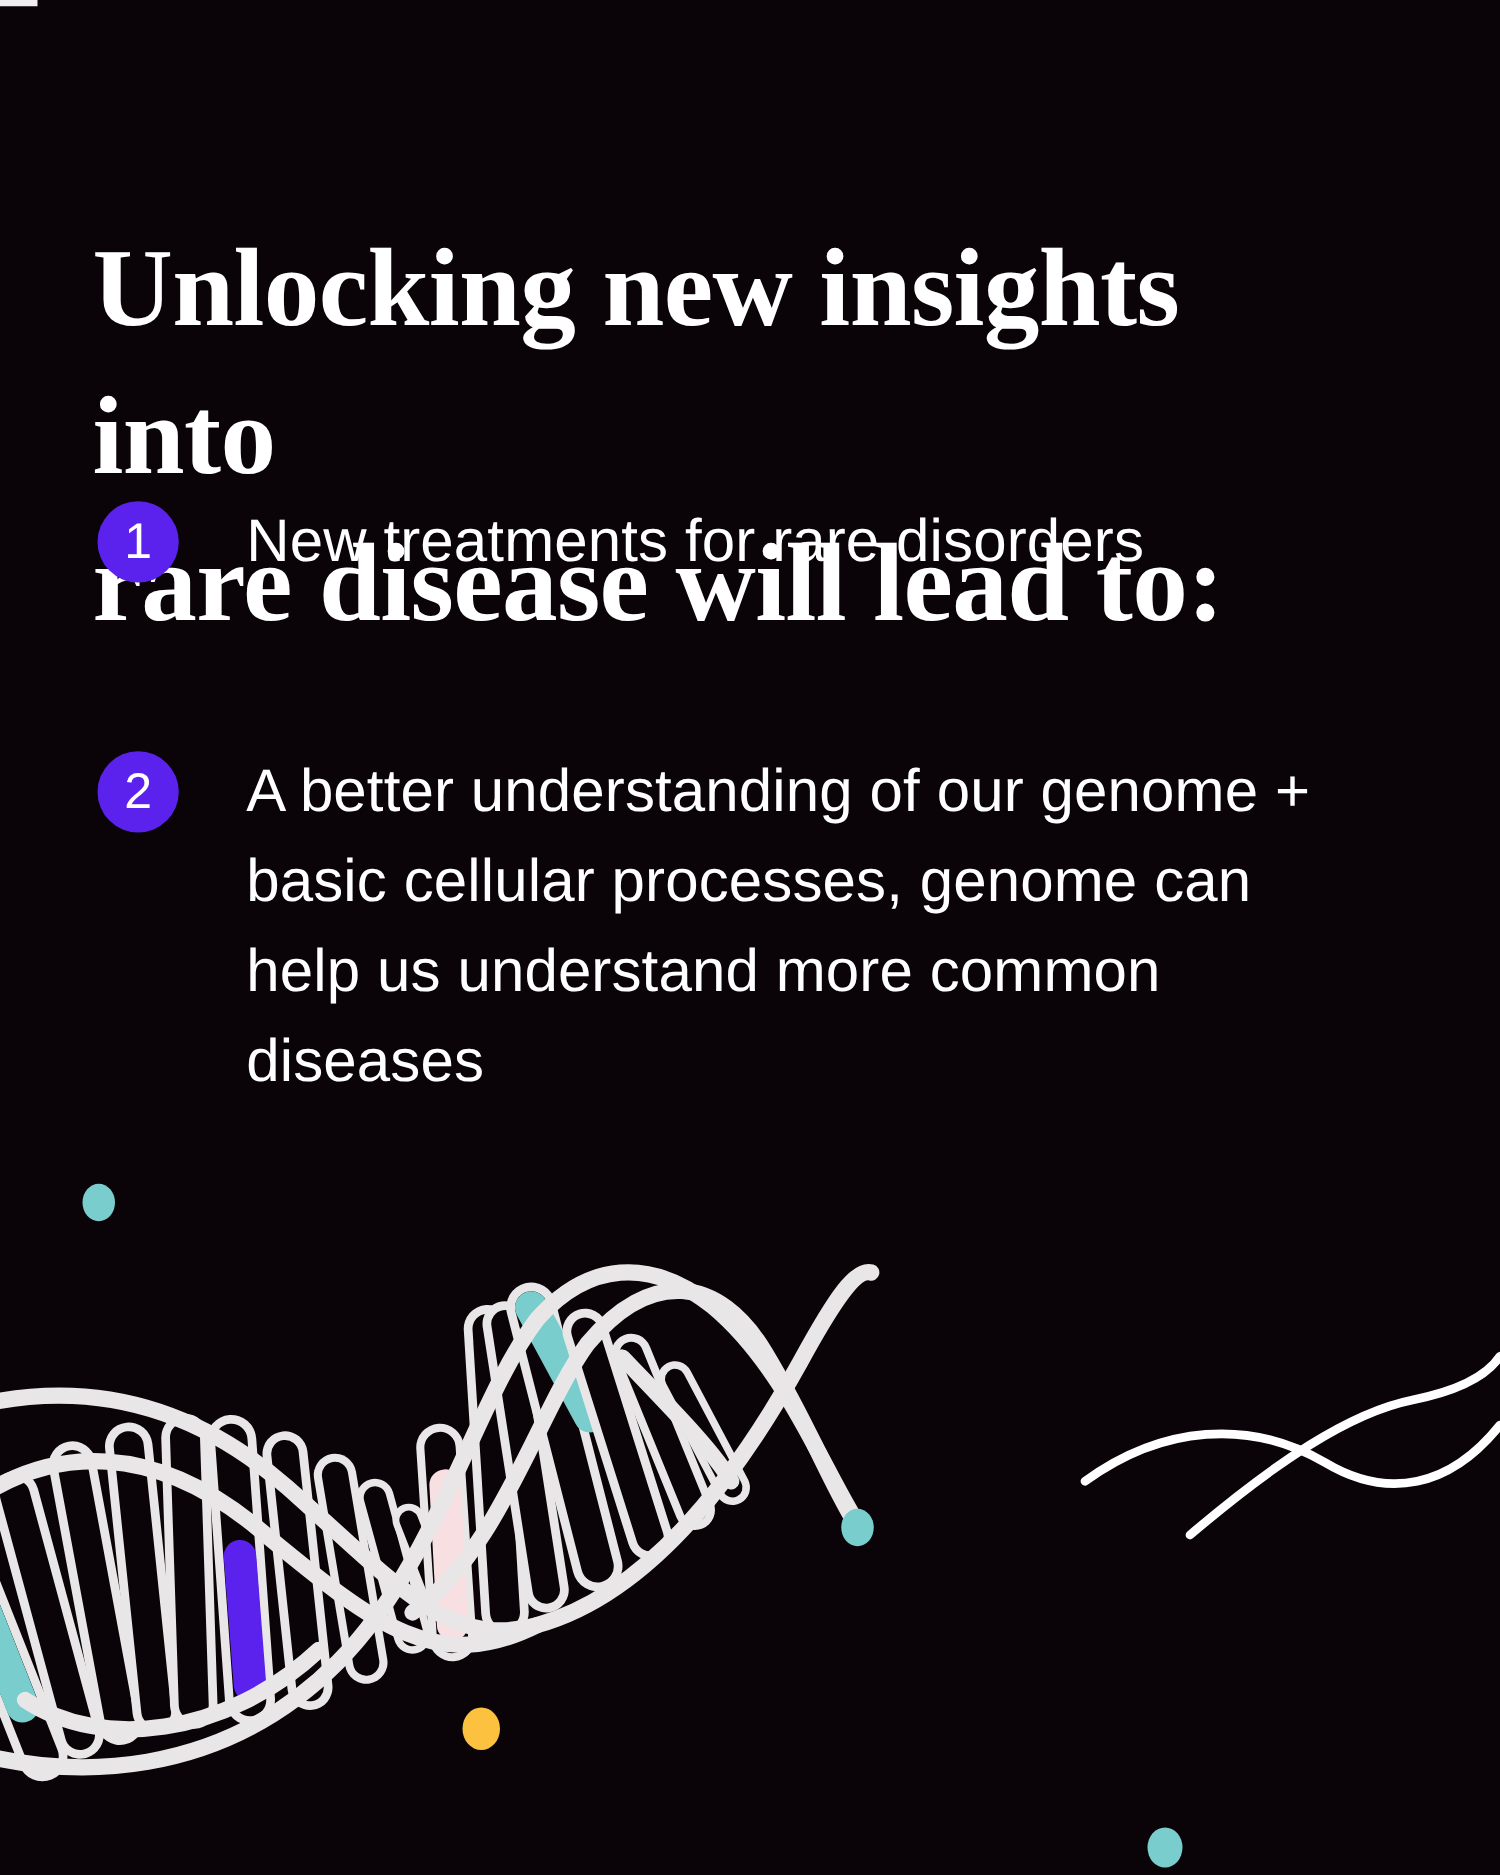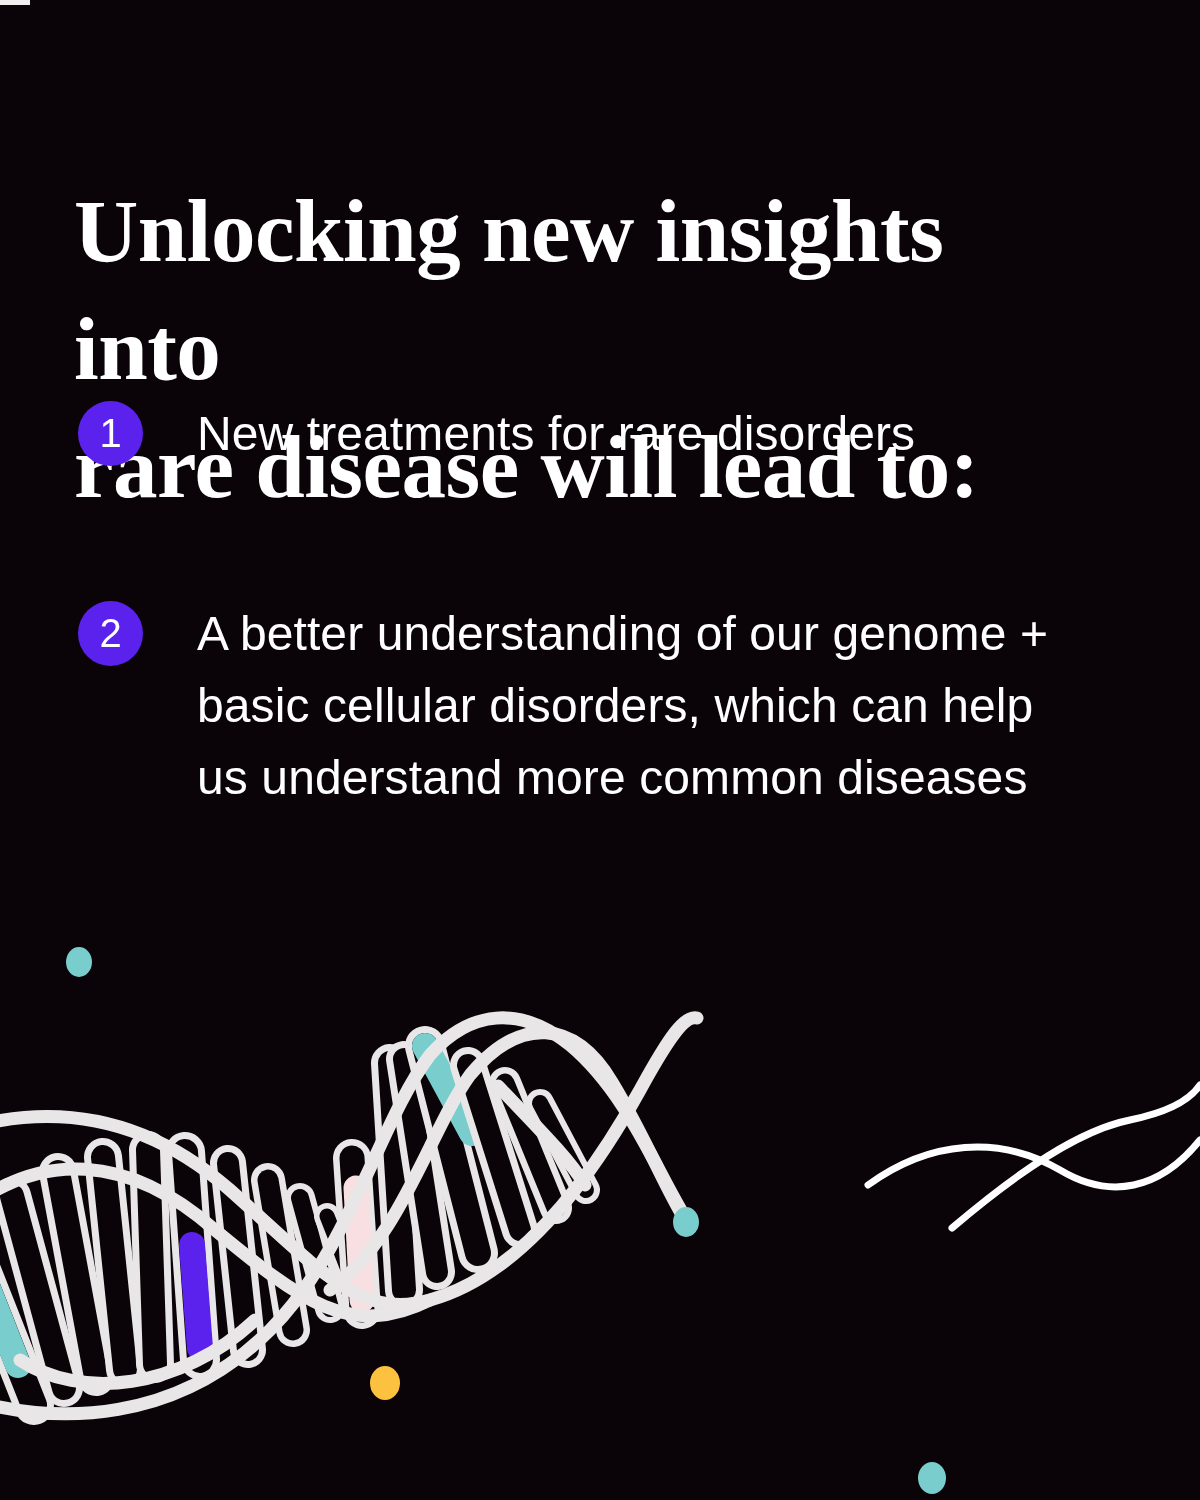--- a/index.html
+++ b/index.html
@@ -235,18 +235,18 @@
 
   <div id="list">
 
     <div class="list-item">
       <div class="badge">1</div>
       <div class="item-text">New treatments for rare disorders</div>
     </div>
 
     <div class="list-item">
       <div class="badge">2</div>
-      <div class="item-text">A better understanding of our genome + basic cellular disorders, which can help us understand more common diseases</div>
+      <div class="item-text">A better understanding of our genome + basic cellular processes, genome can help us understand more common diseases</div>
     </div>
 
   </div>
 
 </div>
 
 </body></html>

